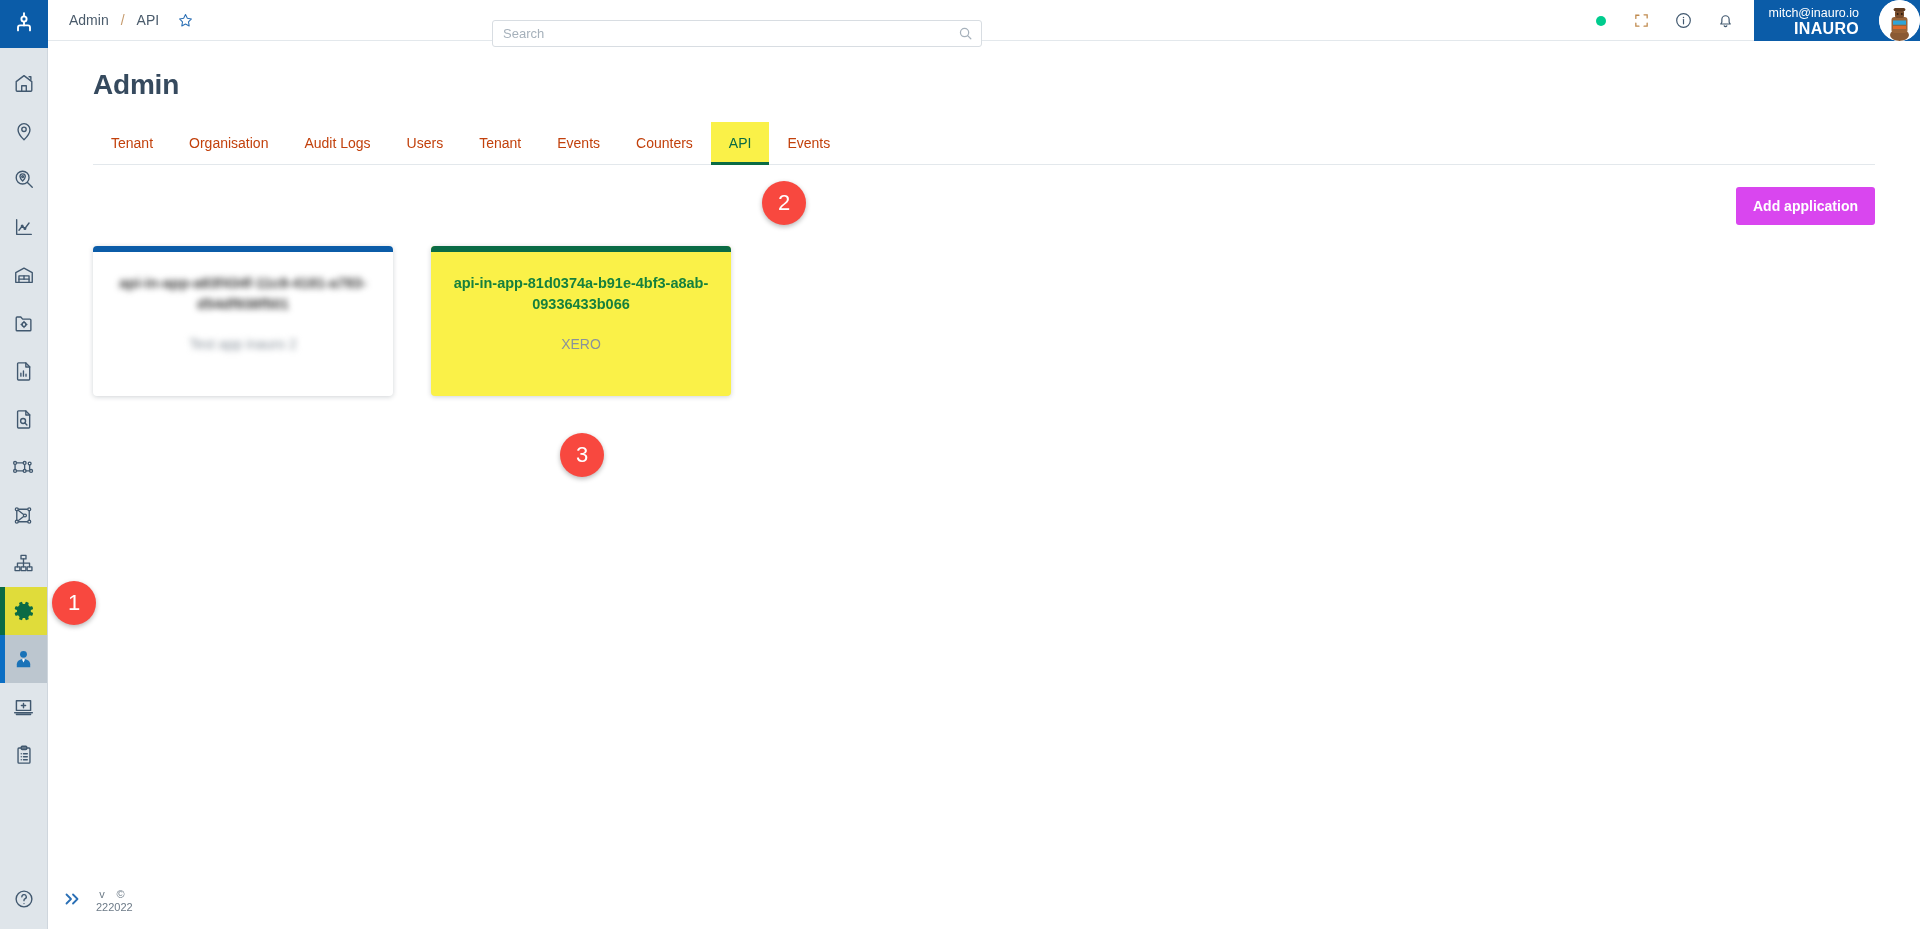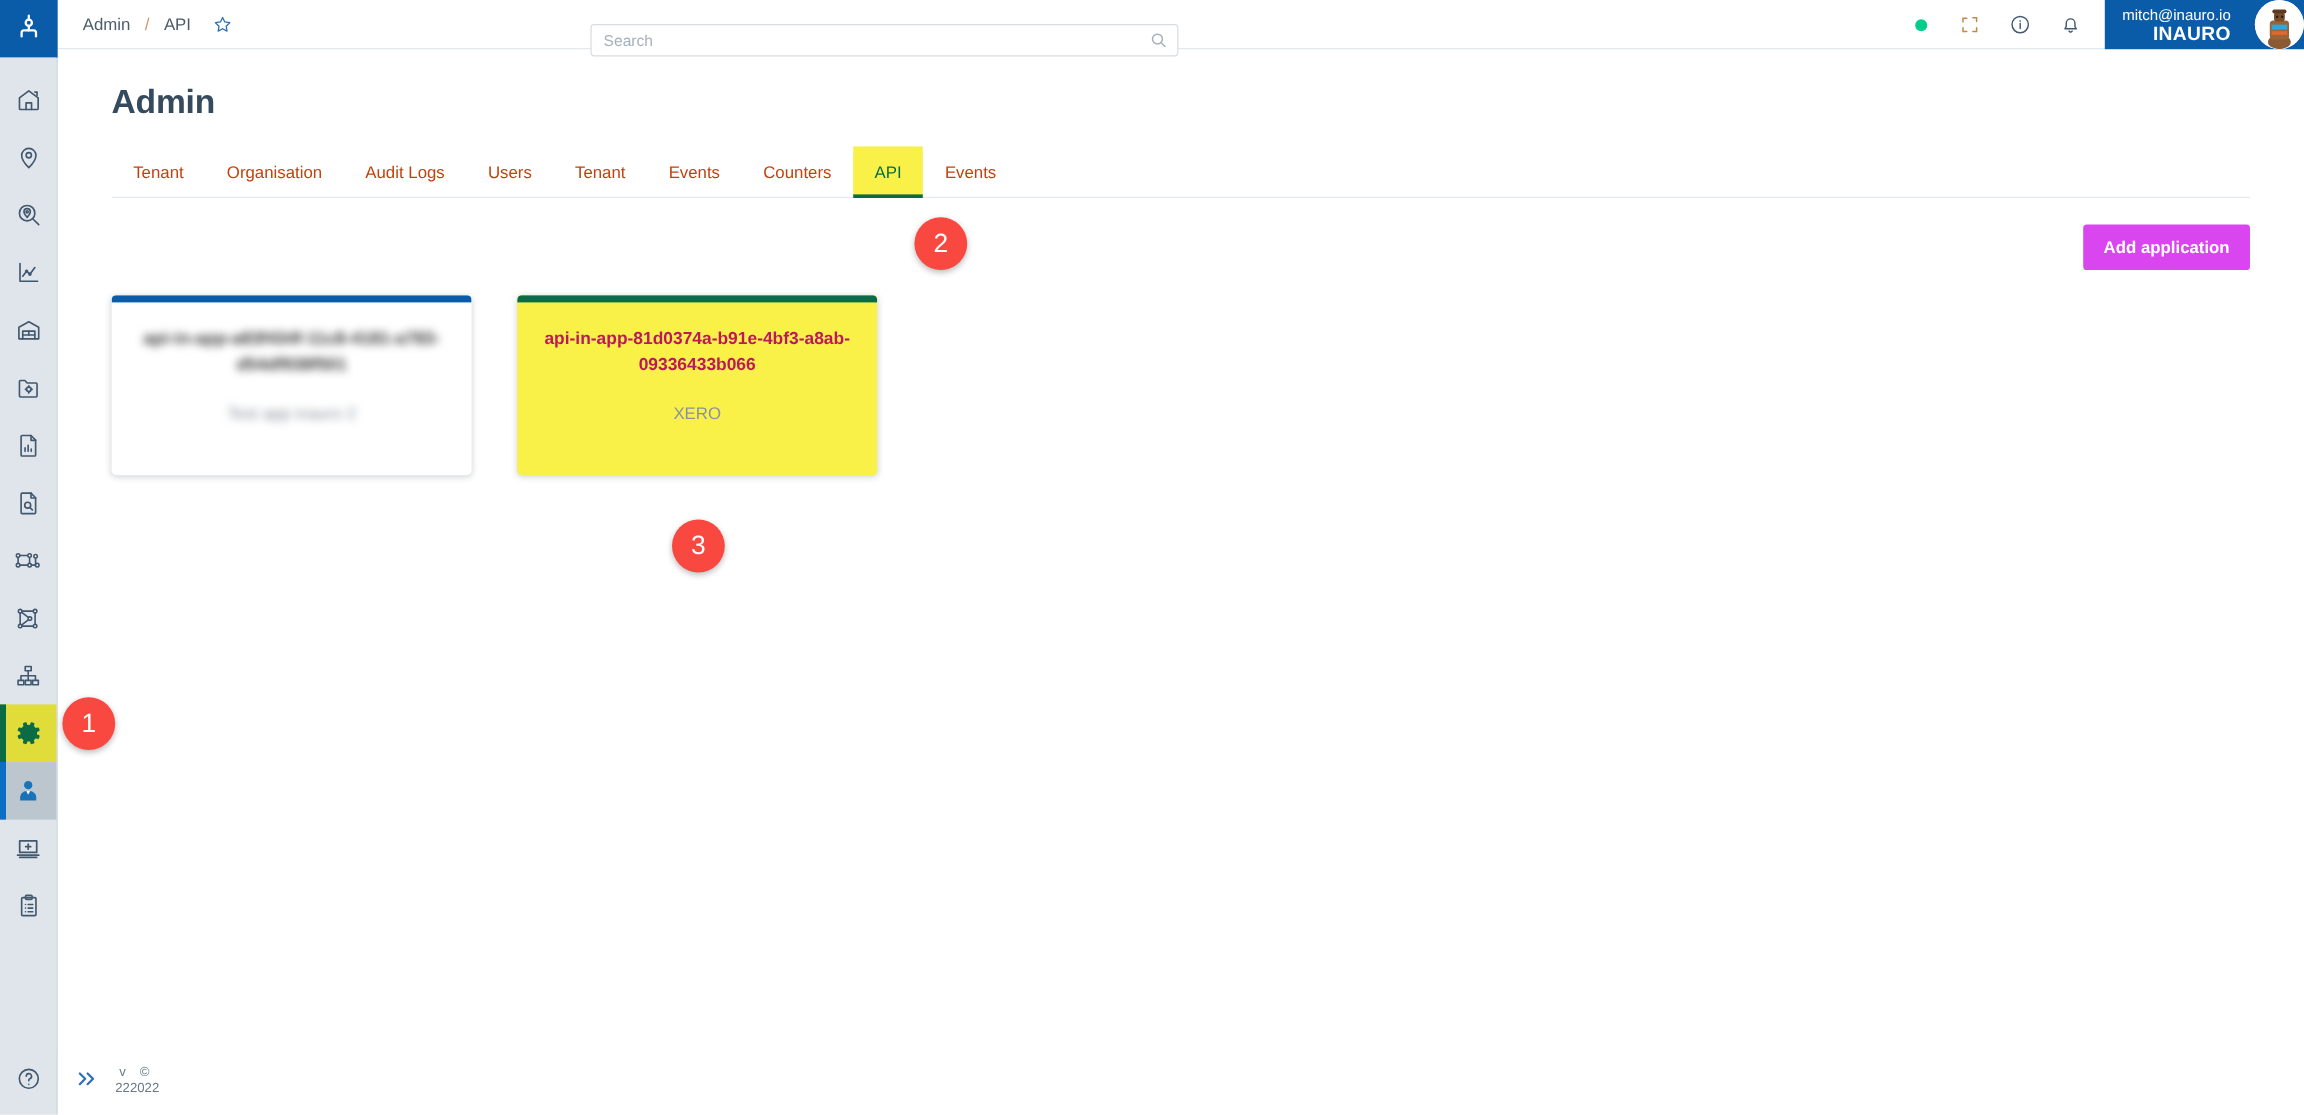--- a/index.html
+++ b/index.html
@@ -287,21 +287,21 @@
     left: 0; right: 0; top: 0;
     height: 6px;
   }
   .app-card.accent-blue::before { background: #0b5ca8; }
   .app-card.accent-green::before { background: #0a6b45; }
   .app-card.highlight { background: #faf148; }
 
   .card-id {
     font-size: 14.5px;
     font-weight: 700;
-    color: #be185d;
+    color: #15803d;
     line-height: 21px;
     word-break: break-word;
   }
   .card-sub {
     margin-top: 21px;
     font-size: 14px;
     color: #8a939c;
   }
   .app-card.redacted .card-id,
   .app-card.redacted .card-sub {

